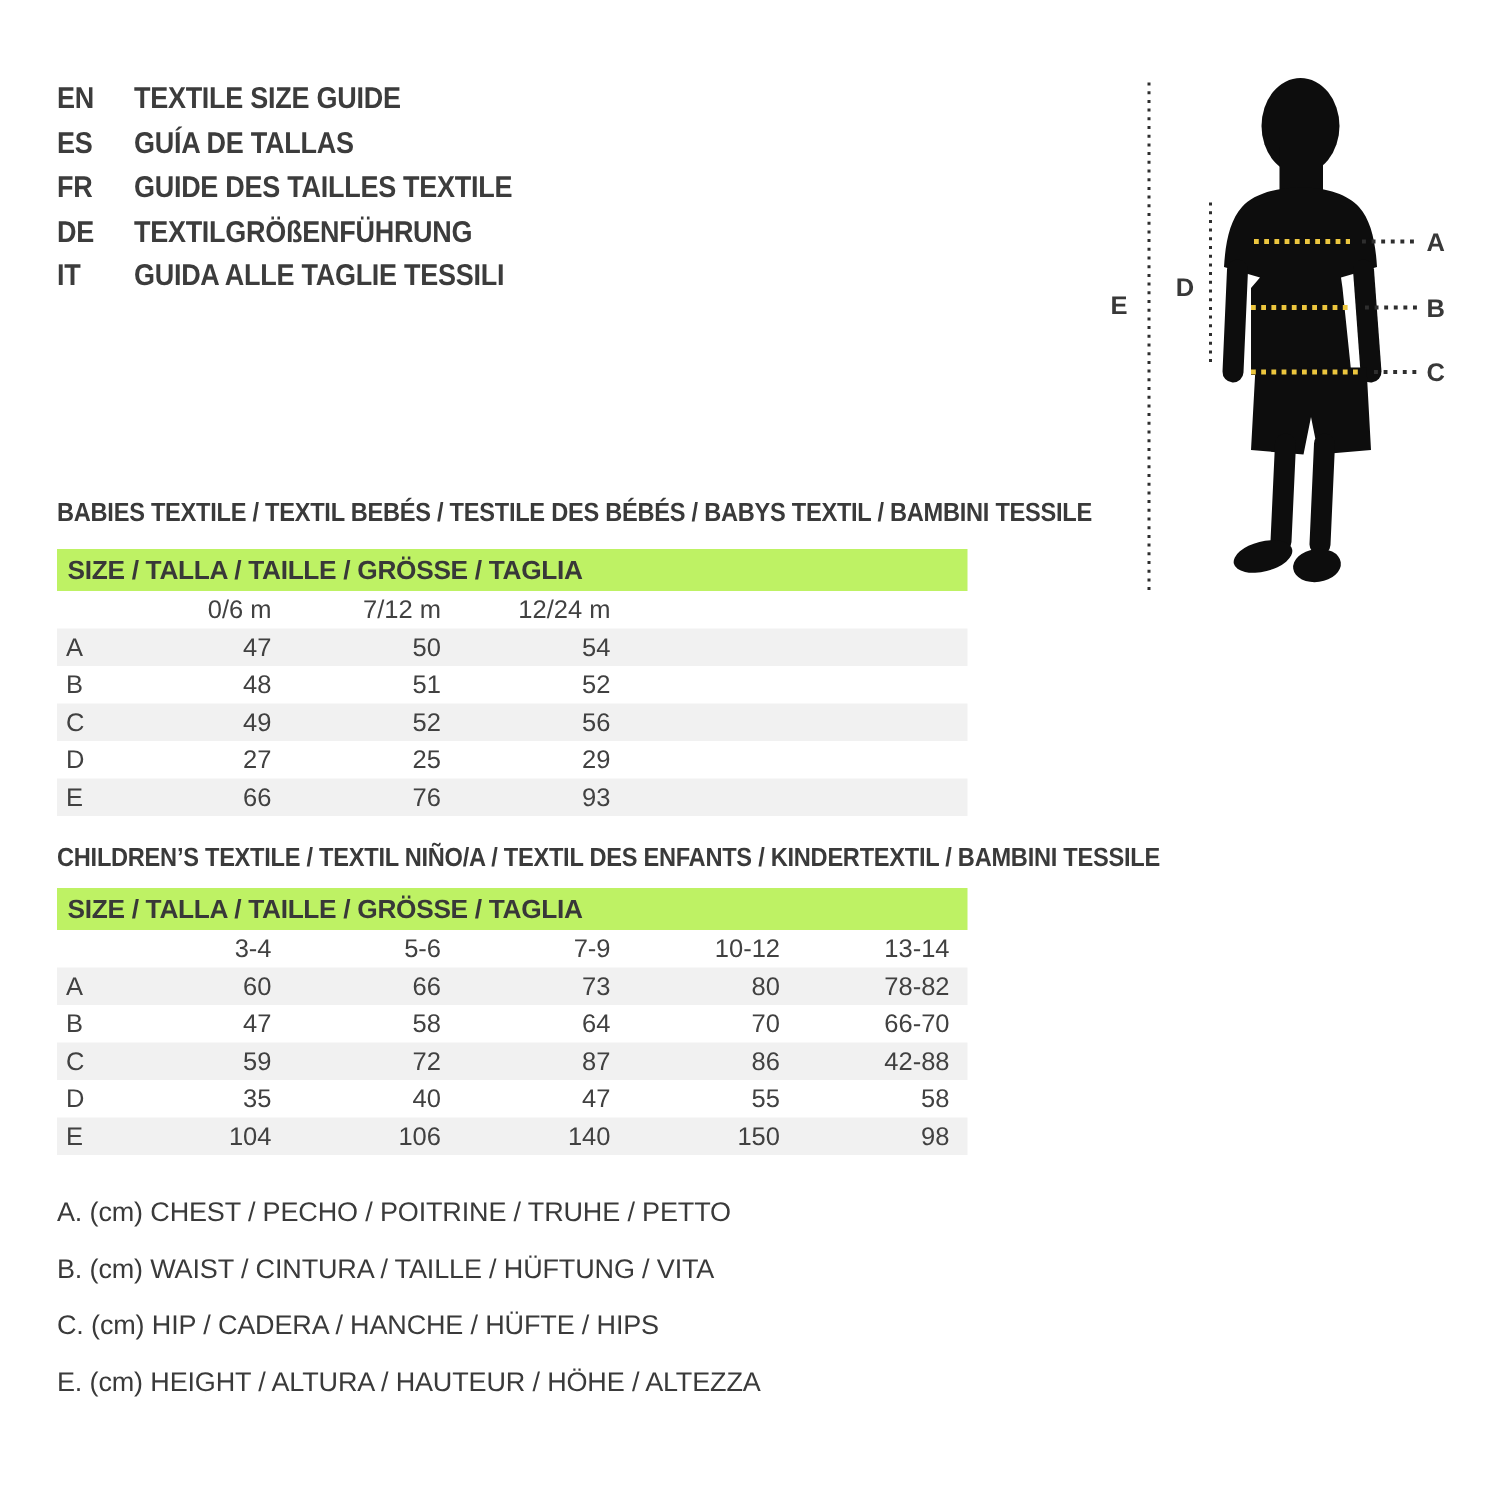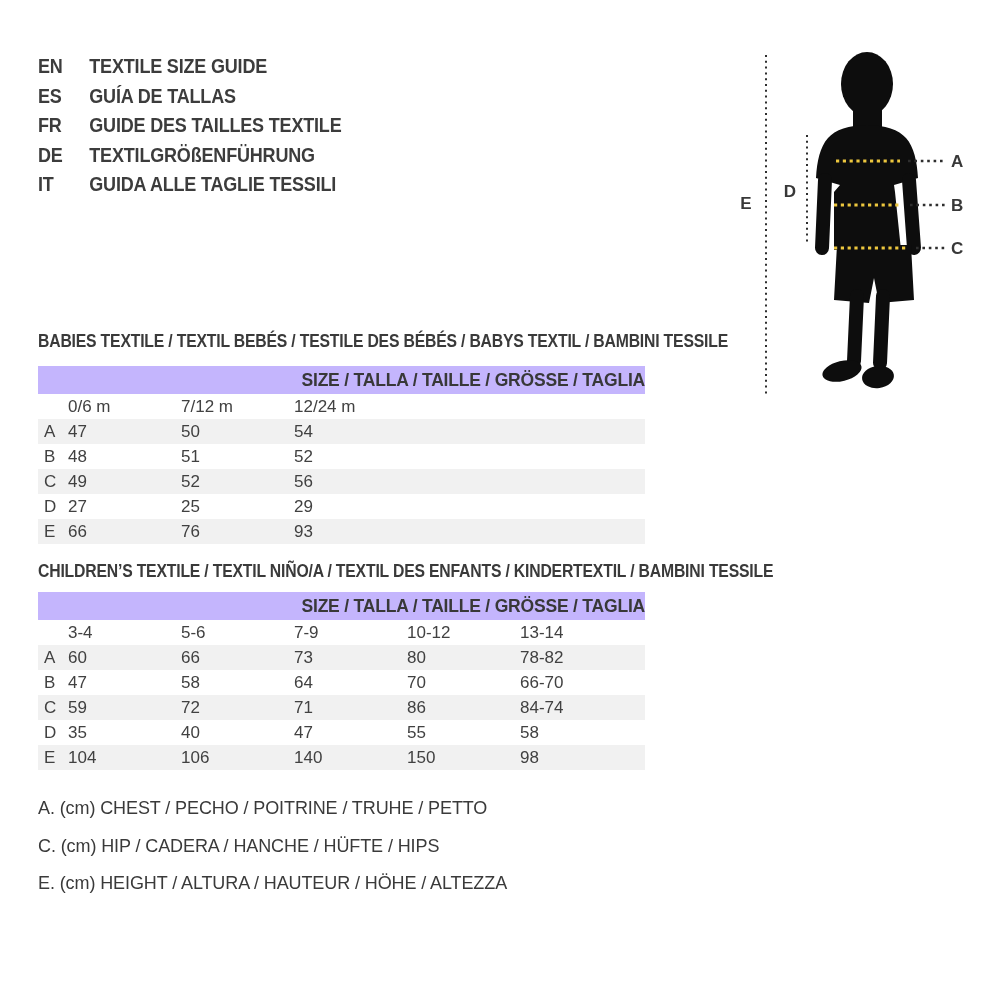--- a/index.html
+++ b/index.html
@@ -10,26 +10,26 @@
   
   .langs{position:absolute;left:38px;top:52px;}
   .lang-row{display:flex;line-height:29.6px;font-size:20px;font-weight:bold;
     letter-spacing:-.2px;transform:scaleX(.9);transform-origin:0 0;white-space:nowrap;}
   .lang-code{width:57px;flex:0 0 57px;}
   
   .sec-head{position:absolute;left:38px;font-size:17.5px;font-weight:bold;white-space:nowrap;
     letter-spacing:-.2px;transform:scaleX(.9);transform-origin:0 50%;color:#3a3a3a;}
   
   .tbl{position:absolute;left:38px;width:607px;font-size:17px;color:#414141;}
-  .thead{height:28px;line-height:28px;background:#c4b5fd;font-weight:bold;font-size:17.5px;
-    padding-left:7px;box-sizing:border-box;letter-spacing:-.2px;white-space:nowrap;color:#383838;text-align:right;}
+  .thead{height:28px;line-height:28px;background:#bef264;font-weight:bold;font-size:17.5px;
+    padding-left:7px;box-sizing:border-box;letter-spacing:-.2px;white-space:nowrap;color:#383838;}
   .trow{display:flex;height:25px;line-height:25px;}
   .trow.stripe{background:#f1f1f1;}
   .rl{flex:0 0 30px;padding-left:6px;box-sizing:border-box;}
-  .cell{flex:0 0 113px;text-align:left;}
+  .cell{flex:0 0 113px;text-align:right;}
   .colhead .cell{white-space:nowrap;}
   
   .legend{position:absolute;left:38px;top:790px;font-size:18px;line-height:37.7px;
     color:#3a3a3a;white-space:nowrap;letter-spacing:-.1px;}
   
   .figure{position:absolute;left:730px;top:30px;}
   .figure text{font-family:"Liberation Sans",sans-serif;font-size:17px;font-weight:bold;fill:#383838;}
 </style>
 </head>
 <body>
@@ -159,23 +159,23 @@
       <span class="cell">47</span>
       <span class="cell">58</span>
       <span class="cell">64</span>
       <span class="cell">70</span>
       <span class="cell">66-70</span>
     </div>
     <div class="trow stripe">
       <span class="rl">C</span>
       <span class="cell">59</span>
       <span class="cell">72</span>
-      <span class="cell">71</span>
+      <span class="cell">87</span>
       <span class="cell">86</span>
-      <span class="cell">84-74</span>
+      <span class="cell">42-88</span>
     </div>
     <div class="trow">
       <span class="rl">D</span>
       <span class="cell">35</span>
       <span class="cell">40</span>
       <span class="cell">47</span>
       <span class="cell">55</span>
       <span class="cell">58</span>
     </div>
     <div class="trow stripe">
@@ -183,17 +183,18 @@
       <span class="cell">104</span>
       <span class="cell">106</span>
       <span class="cell">140</span>
       <span class="cell">150</span>
       <span class="cell">98</span>
     </div>
   </div>
 
   <div class="legend">
     <div>A. (cm) CHEST / PECHO / POITRINE / TRUHE / PETTO</div>
+    <div>B. (cm) WAIST / CINTURA / TAILLE / HÜFTUNG / VITA</div>
     <div>C. (cm) HIP / CADERA / HANCHE / HÜFTE / HIPS</div>
     <div>E. (cm) HEIGHT / ALTURA / HAUTEUR / HÖHE / ALTEZZA</div>
   </div>
 
 </div>
 
 </body></html>

